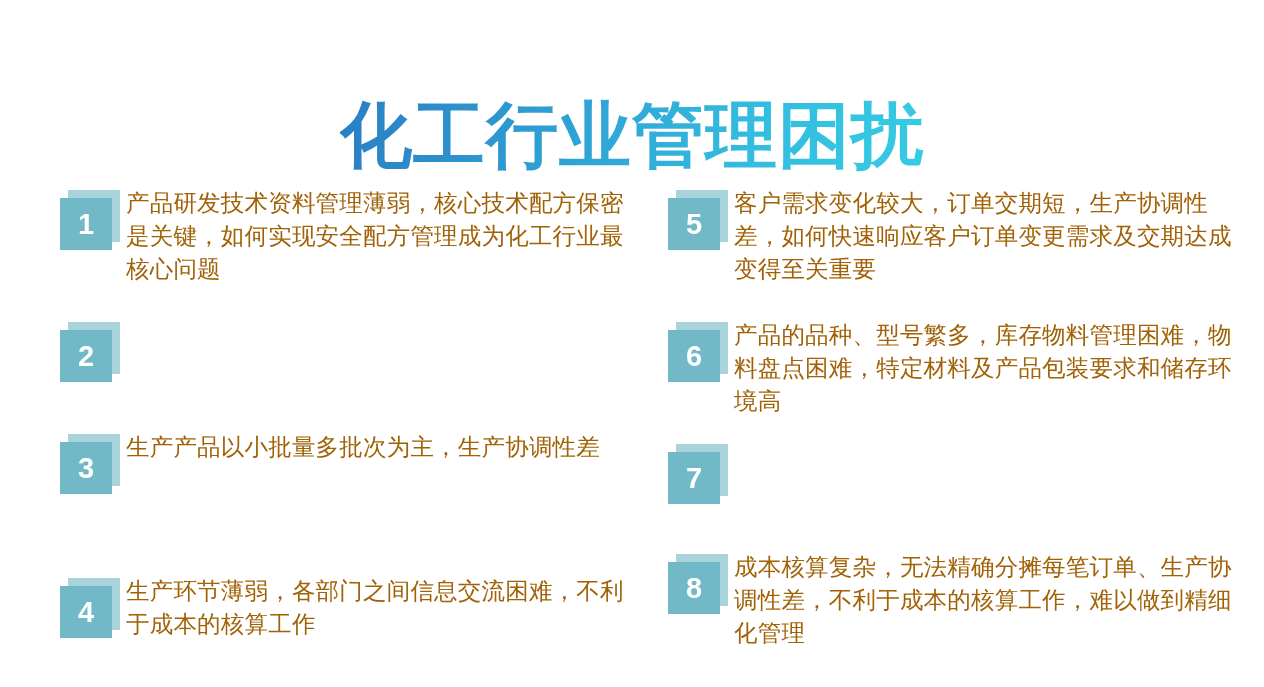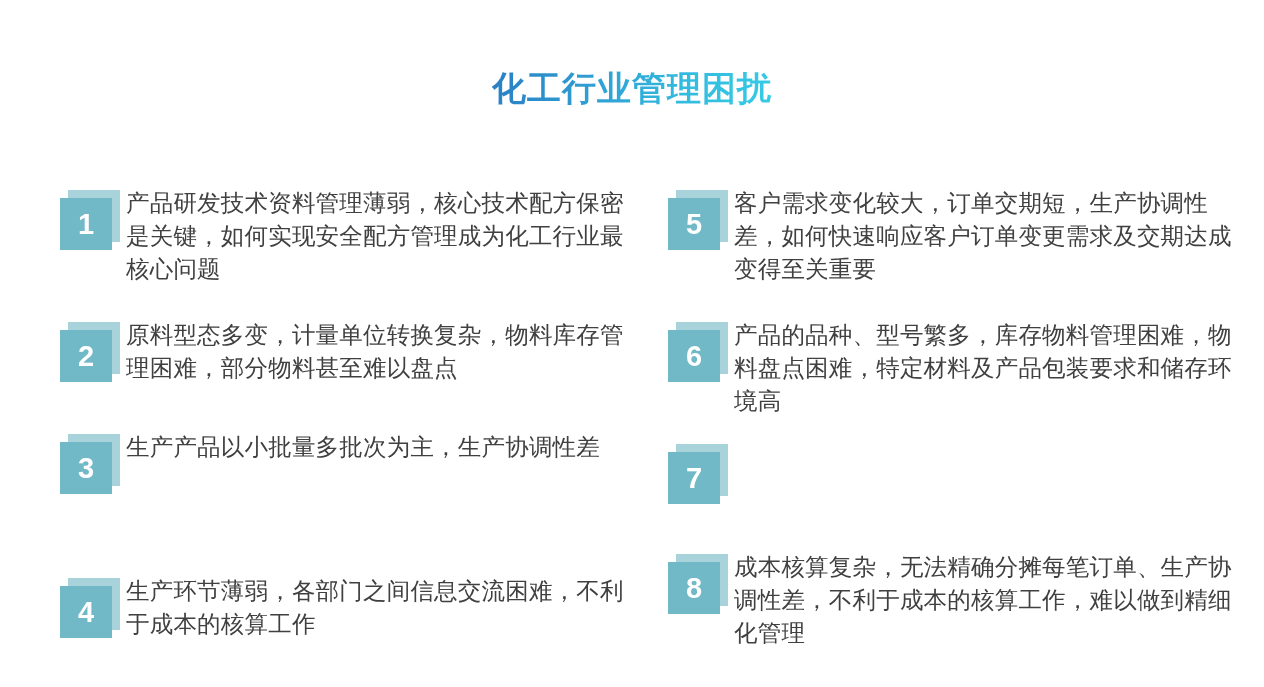--- a/index.html
+++ b/index.html
@@ -24,21 +24,21 @@
   
   .title-wrap {
     position: absolute;
     top: 46px;
     left: 0;
     width: 1264px;
     text-align: center;
   }
   .title {
     display: inline-block;
-    font-size: 34px;
+    font-size: 72px;
     font-weight: bold;
     letter-spacing: 1px;
     line-height: 1.15;
     background-image: linear-gradient(100deg, #2a7fc4 0%, #2e9ed3 35%, #33bcdf 70%, #36cbe4 100%);
     -webkit-background-clip: text;
     background-clip: text;
     color: transparent;
     -webkit-text-fill-color: transparent;
   }
 
@@ -95,21 +95,21 @@
     justify-content: center;
     color: #ffffff;
     font-size: 29px;
     font-weight: bold;
     line-height: 1;
   }
 
   
   .item-text {
     flex: 1 1 auto;
-    color: #404040;
+    color: #a16207;
     font-size: 23.5px;
     line-height: 33px;
     letter-spacing: 0.2px;
     padding-top: 1px;
     white-space: pre-line;
   }
 
   
   .col-left  .item:nth-child(1) { margin-top: 0px; }
   .col-left  .item:nth-child(2) { margin-top: 32px; }
@@ -143,21 +143,20 @@
       </div>
     </div>
 
     <div class="item">
       <div class="item-inner">
         <div class="badge">
           <span class="sq-back"></span>
           <span class="sq-front"></span>
           <span class="num">2</span>
         </div>
-        <div class="item-text">原料型态多变，计量单位转换复杂，物料库存管理困难，部分物料甚至难以盘点</div>
       </div>
     </div>
 
     <div class="item">
       <div class="item-inner">
         <div class="badge">
           <span class="sq-back"></span>
           <span class="sq-front"></span>
           <span class="num">3</span>
         </div>

